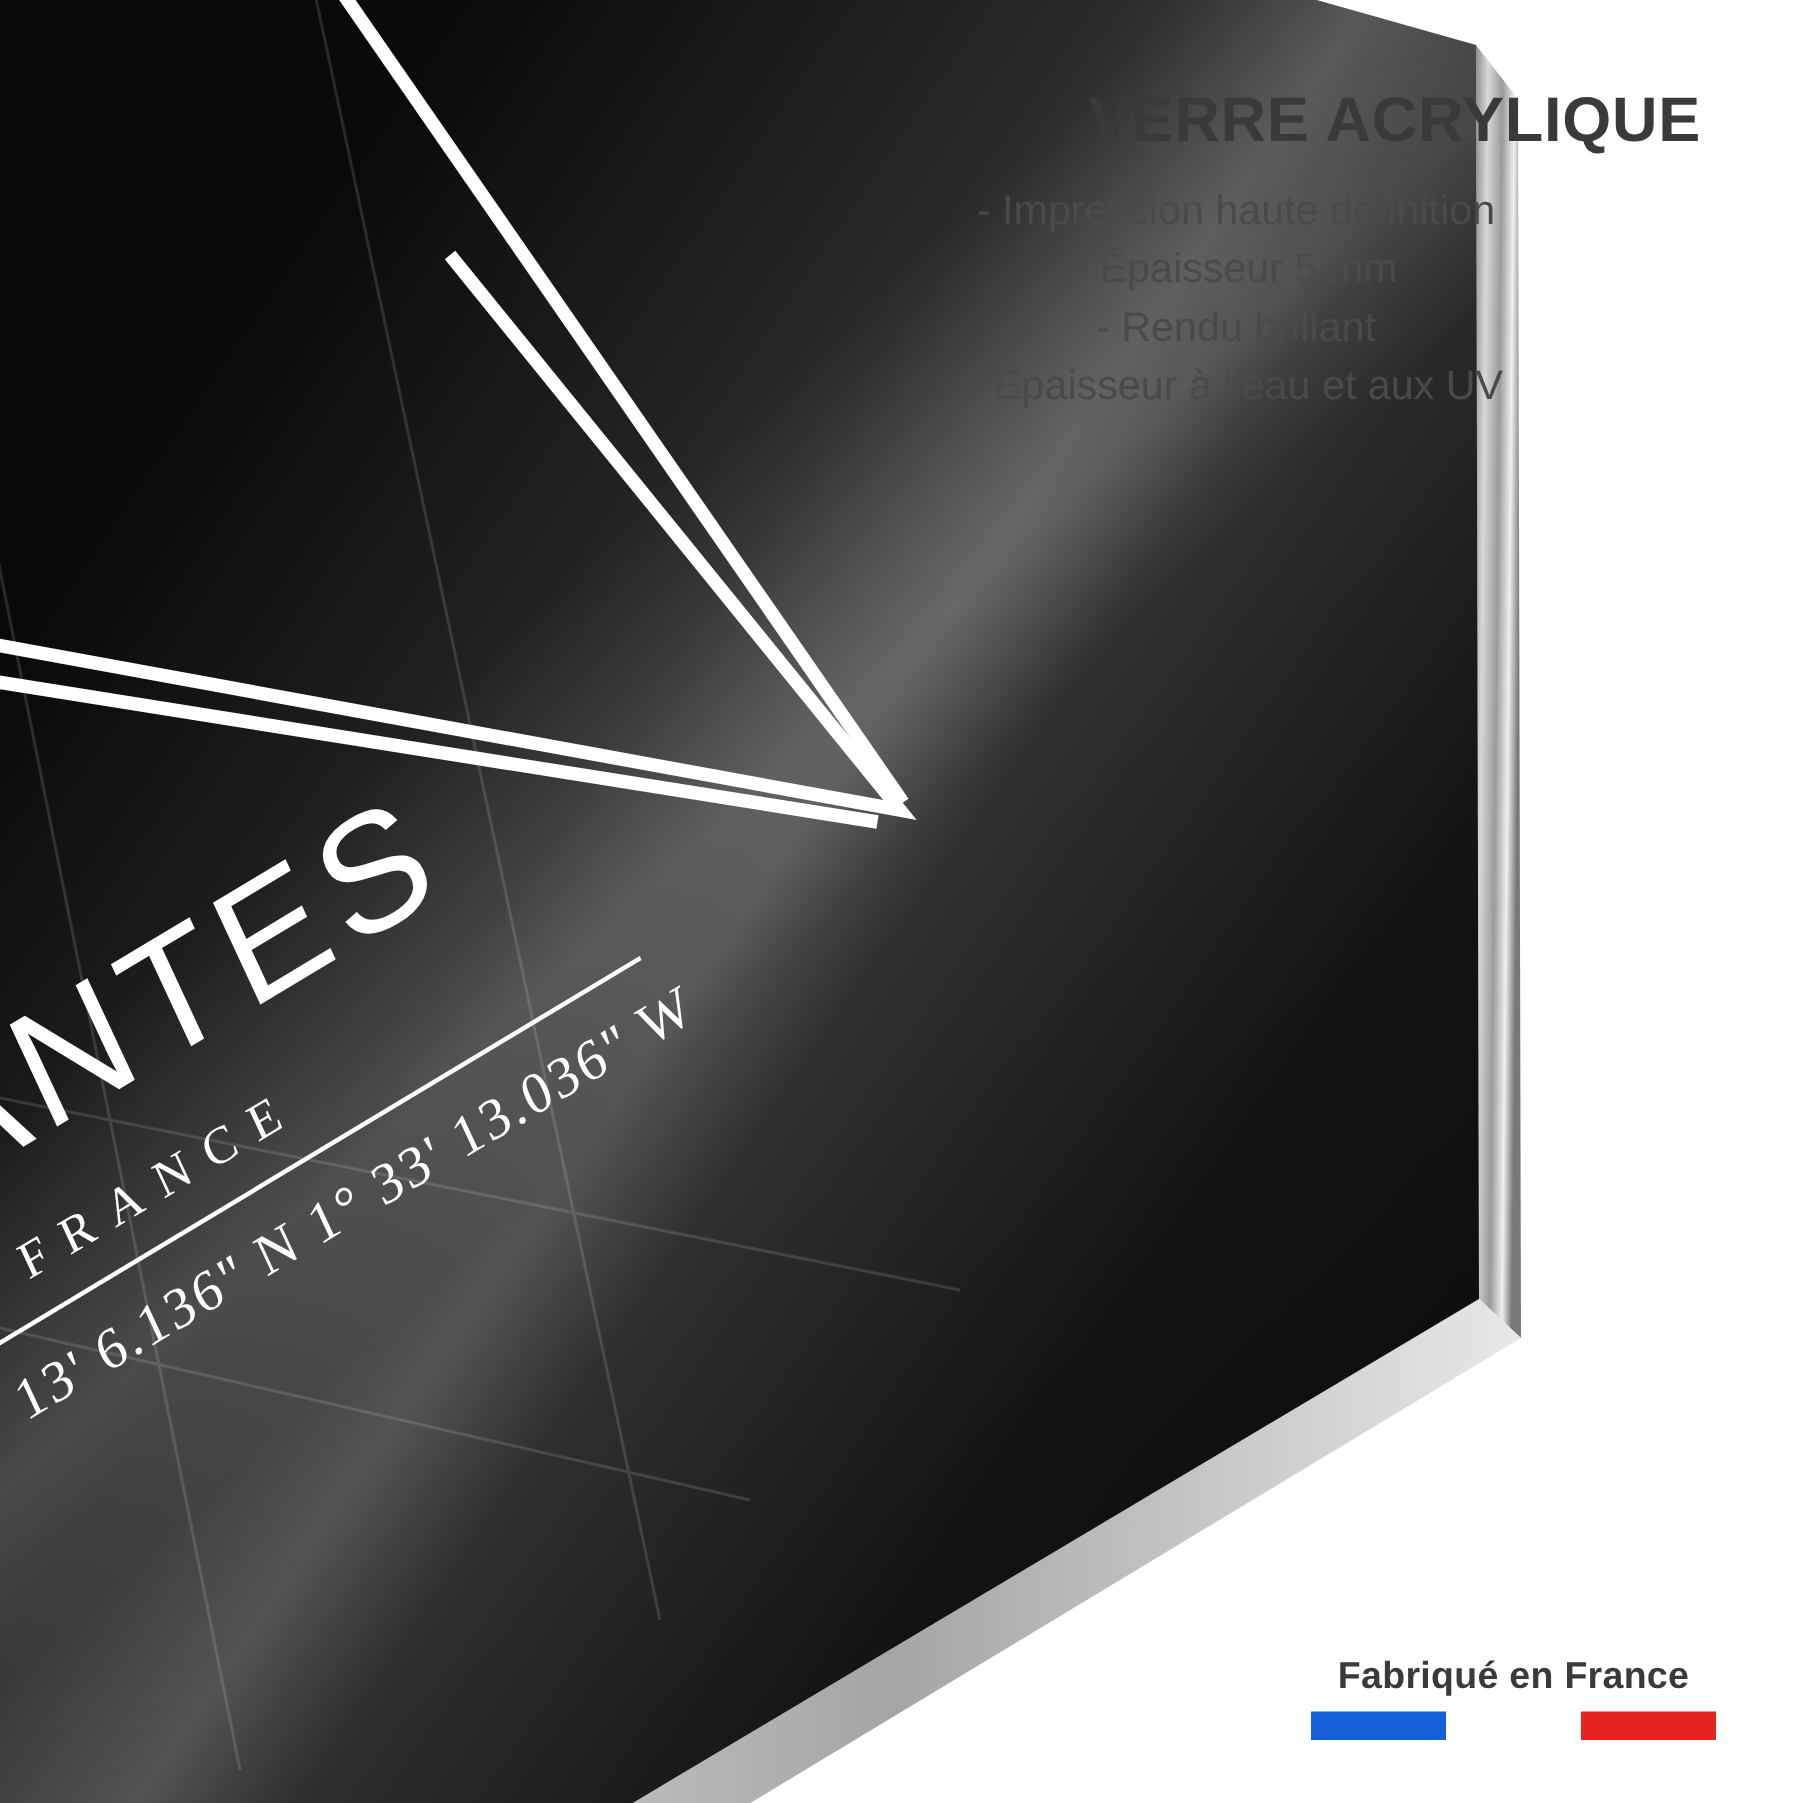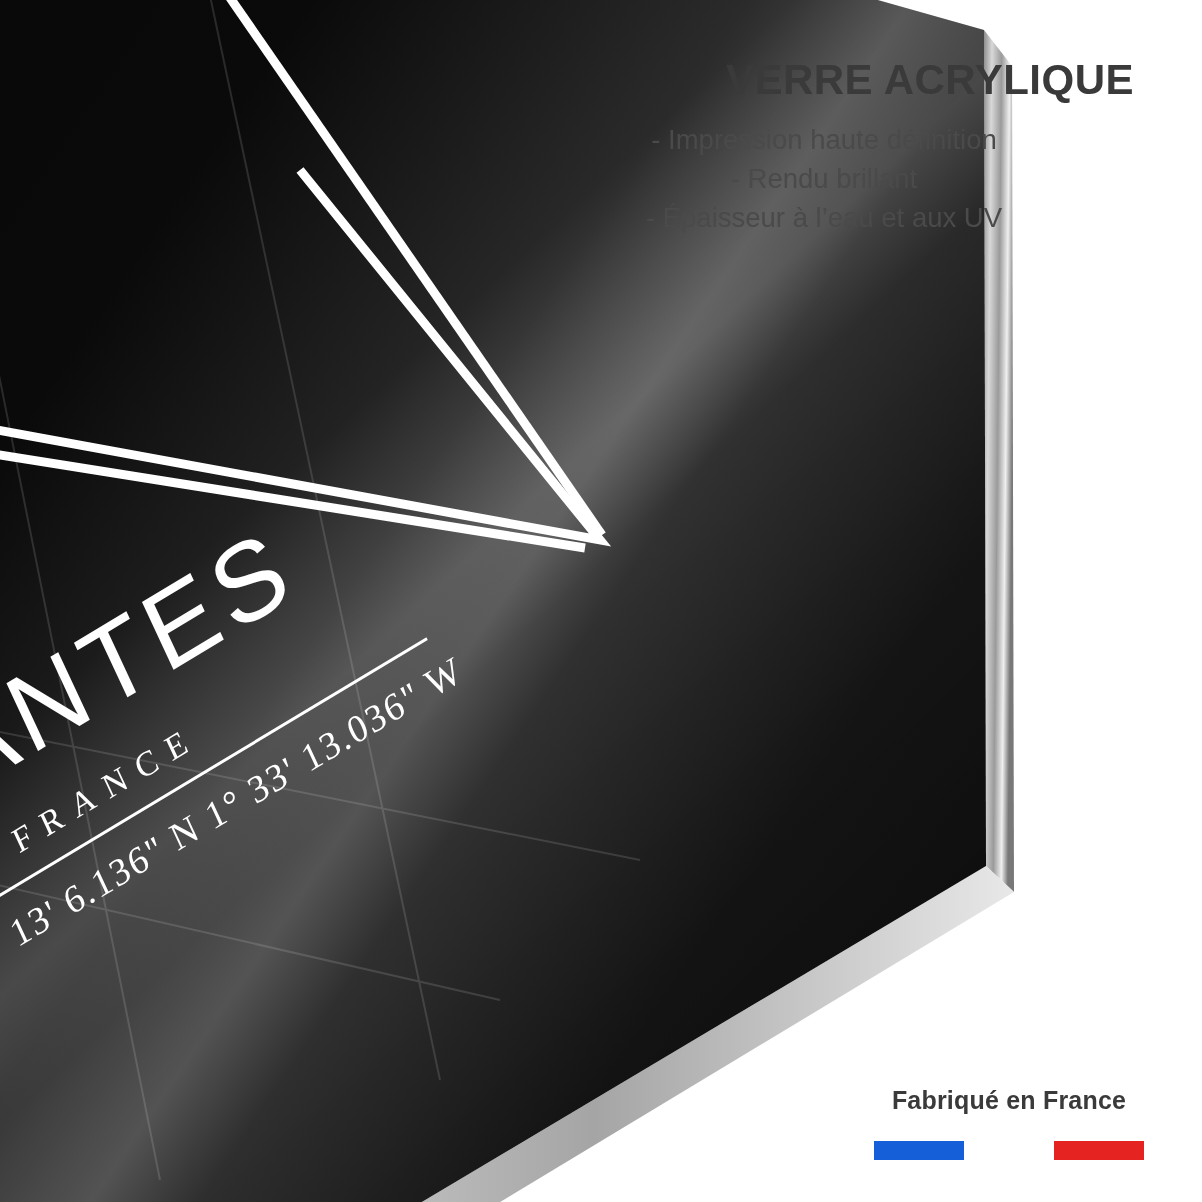--- a/index.html
+++ b/index.html
@@ -67,21 +67,21 @@
     position: absolute;
     right: 58px;
     bottom: 42px;
     width: 270px;
     text-align: center;
   }
   .made-in-label {
     font-size: 25px;
     font-weight: bold;
     color: #3a3a3a;
-    margin-bottom: 26px;
+    margin-bottom: 9px;
     letter-spacing: 0.2px;
   }
   .flag {
     display: flex;
     width: 270px;
     height: 19px;
   }
   .flag span {
     flex: 1 1 33.333%;
     display: block;
@@ -166,20 +166,21 @@
           <text id="art-coords" x="0" y="158" font-family="'Liberation Serif', serif" font-size="38" letter-spacing="2" fill="#ffffff">47° 13' 6.136" N    1° 33' 13.036" W</text>
         </g>
       </g>
     </svg>
   </div>
 
   <div class="specs">
     <h1 class="specs-title">VERRE ACRYLIQUE</h1>
     <ul class="specs-list">
       <li>- Impression haute définition</li>
+      <li>- Épaisseur 5 mm</li>
       <li>- Rendu brillant</li>
       <li>- Épaisseur à l’eau et aux UV</li>
     </ul>
   </div>
 
   <div class="made-in">
     <div class="made-in-label">Fabriqué en France</div>
     <div class="flag">
       <span class="blue"></span>
       <span class="white"></span>

